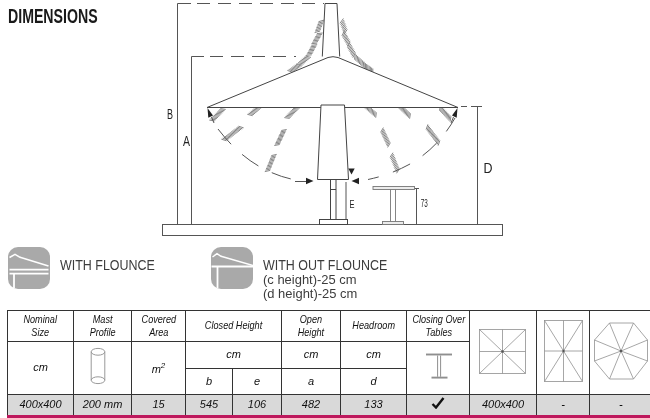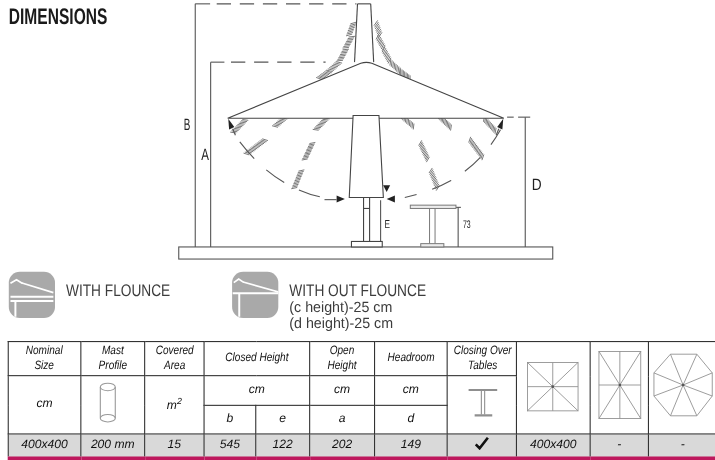--- a/index.html
+++ b/index.html
@@ -441,23 +441,23 @@
   <td>b</td>
         <td>e</td>
         <td>a</td>
         <td>d</td>
  </tr>
  <tr style="height:22px" class="gray">
   <td>400x400</td>
         <td>200 mm</td>
         <td>15</td>
         <td>545</td>
-        <td>122</td>
-        <td>202</td>
-  <td>149</td>
+        <td>106</td>
+        <td>482</td>
+  <td>133</td>
         <td><svg width="14" height="12" viewBox="0 0 14 12">
             <path d="M 1.5 7 L 5 10.5 L 12.5 1" fill="none" stroke="#111" stroke-width="2.4"></path>
           </svg></td>
   <td>400x400</td>
         <td>-</td>
         <td style="border-right:none;">-</td>
  </tr>
 </tbody>
   </table>
 

